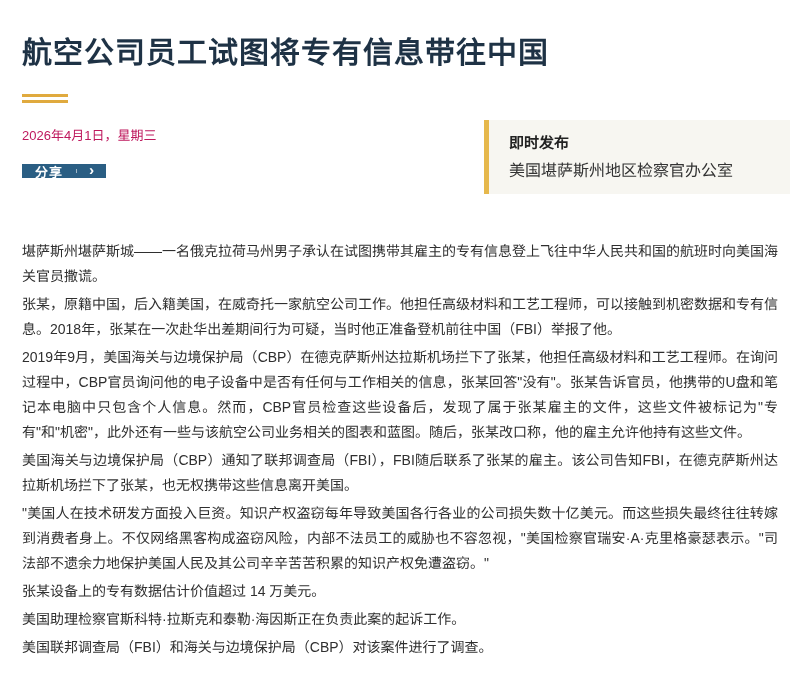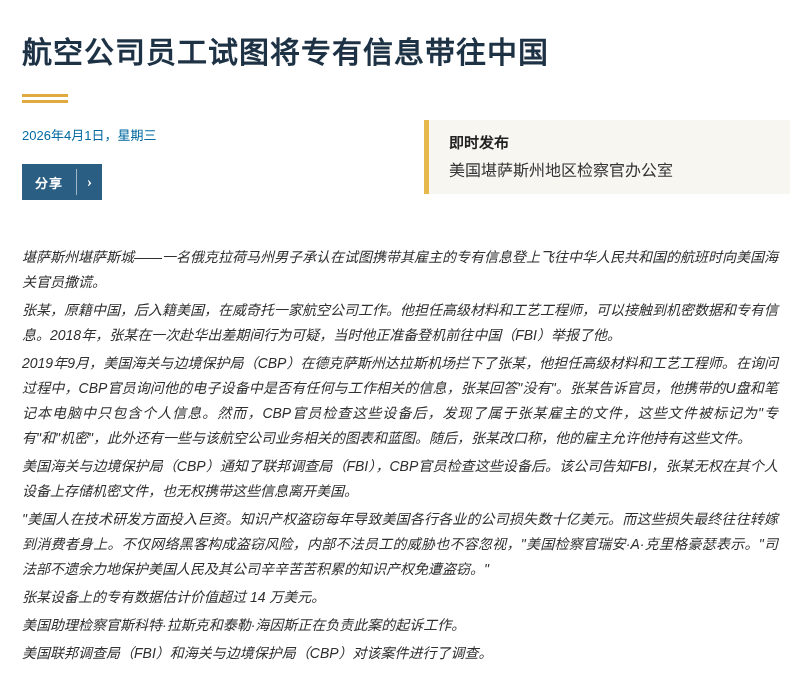--- a/index.html
+++ b/index.html
@@ -20,52 +20,52 @@
     margin-top:21px;width:46px;height:3px;
     border-top:3px solid #e0aa3e;border-bottom:3px solid #e0aa3e;
   }
 
   .meta-row{
     margin-top:17px;
     display:flex;justify-content:space-between;align-items:flex-start;
   }
   .meta-left{flex:1 1 auto;}
   .date{
-    margin-top:7px;font-size:13px;line-height:18px;color:#0369a1;
+    margin-top:7px;font-size:13px;line-height:18px;color:#be185d;
   }
   .share-btn{
     margin-top:19px;display:inline-flex;align-items:stretch;
     background:#2a5e83;color:#ffffff;border:none;cursor:pointer;
-    height:36px;padding:0;font-family:Liberation Serif, serif;
+    height:14px;padding:0;font-family:Liberation Mono, monospace;
   }
   .share-label{
     display:flex;align-items:center;padding:0 13px;
     font-size:13px;font-weight:700;letter-spacing:1px;
   }
   .share-sep{
     width:1px;background:rgba(255,255,255,0.55);margin:5px 0;
   }
   .share-chev{
     display:flex;align-items:center;padding:0 10px;
     font-size:15px;font-weight:700;line-height:1;
   }
 
   .release-box{
-    flex:0 0 auto;width:366px;margin-right:-12px;box-sizing:border-box;
+    flex:0 0 auto;width:306px;margin-right:-12px;box-sizing:border-box;
     background:#f7f6f1;border-left:5px solid #e6b84c;
     padding:13px 20px;
   }
   .release-type{
     font-size:15px;font-weight:700;color:#222222;line-height:20px;
   }
   .release-office{
     margin-top:8px;font-size:16px;color:#333333;line-height:20px;
   }
 
-  article{margin-top:45px;font-style:italic;}
+  article{margin-top:45px;}
   article p{
     margin:0 0 3px 0;
     font-size:14px;line-height:25px;color:#2f2f2f;
     text-align:justify;
   }
 </style>
 </head>
 <body>
 
 <div class="page">
@@ -87,20 +87,20 @@
     <aside class="release-box">
       <div class="release-type">即时发布</div>
       <div class="release-office">美国堪萨斯州地区检察官办公室</div>
     </aside>
   </div>
 
   <article>
     <p>堪萨斯州堪萨斯城——一名俄克拉荷马州男子承认在试图携带其雇主的专有信息登上飞往中华人民共和国的航班时向美国海关官员撒谎。</p>
     <p>张某，原籍中国，后入籍美国，在威奇托一家航空公司工作。他担任高级材料和工艺工程师，可以接触到机密数据和专有信息。2018年，张某在一次赴华出差期间行为可疑，当时他正准备登机前往中国（FBI）举报了他。</p>
     <p>2019年9月，美国海关与边境保护局（CBP）在德克萨斯州达拉斯机场拦下了张某，他担任高级材料和工艺工程师。在询问过程中，CBP官员询问他的电子设备中是否有任何与工作相关的信息，张某回答"没有"。张某告诉官员，他携带的U盘和笔记本电脑中只包含个人信息。然而，CBP官员检查这些设备后，发现了属于张某雇主的文件，这些文件被标记为"专有"和"机密"，此外还有一些与该航空公司业务相关的图表和蓝图。随后，张某改口称，他的雇主允许他持有这些文件。</p>
-    <p>美国海关与边境保护局（CBP）通知了联邦调查局（FBI），CBP官员检查这些设备后。该公司告知FBI，张某无权在其个人设备上存储机密文件，也无权携带这些信息离开美国。</p>
+    <p>美国海关与边境保护局（CBP）通知了联邦调查局（FBI），FBI随后联系了张某的雇主。该公司告知FBI，在德克萨斯州达拉斯机场拦下了张某，也无权携带这些信息离开美国。</p>
     <p>"美国人在技术研发方面投入巨资。知识产权盗窃每年导致美国各行各业的公司损失数十亿美元。而这些损失最终往往转嫁到消费者身上。不仅网络黑客构成盗窃风险，内部不法员工的威胁也不容忽视，"美国检察官瑞安·A·克里格豪瑟表示。"司法部不遗余力地保护美国人民及其公司辛辛苦苦积累的知识产权免遭盗窃。"</p>
     <p>张某设备上的专有数据估计价值超过 14 万美元。</p>
     <p>美国助理检察官斯科特·拉斯克和泰勒·海因斯正在负责此案的起诉工作。</p>
     <p>美国联邦调查局（FBI）和海关与边境保护局（CBP）对该案件进行了调查。</p>
   </article>
 
 </div>
 
 </body></html>

